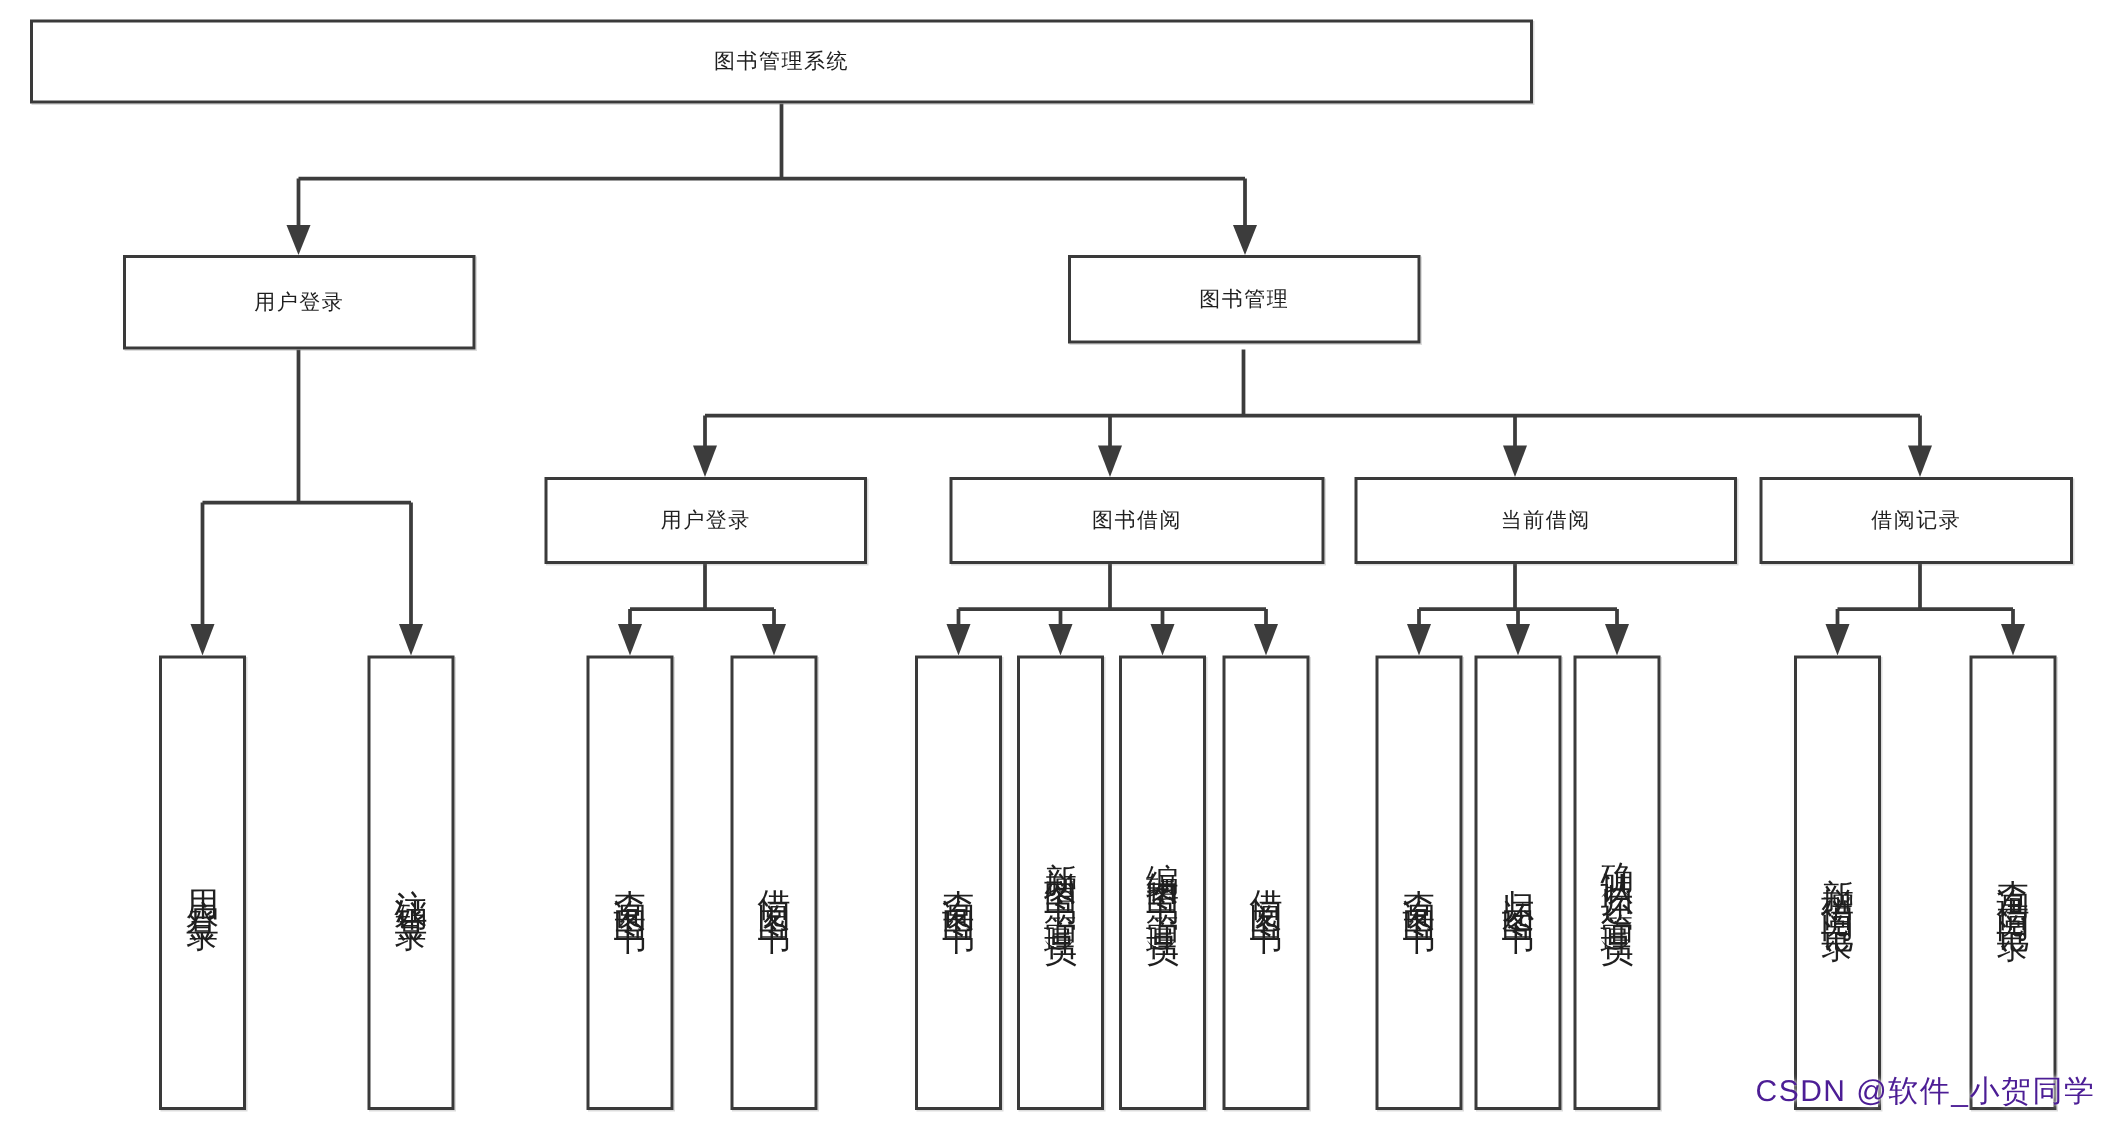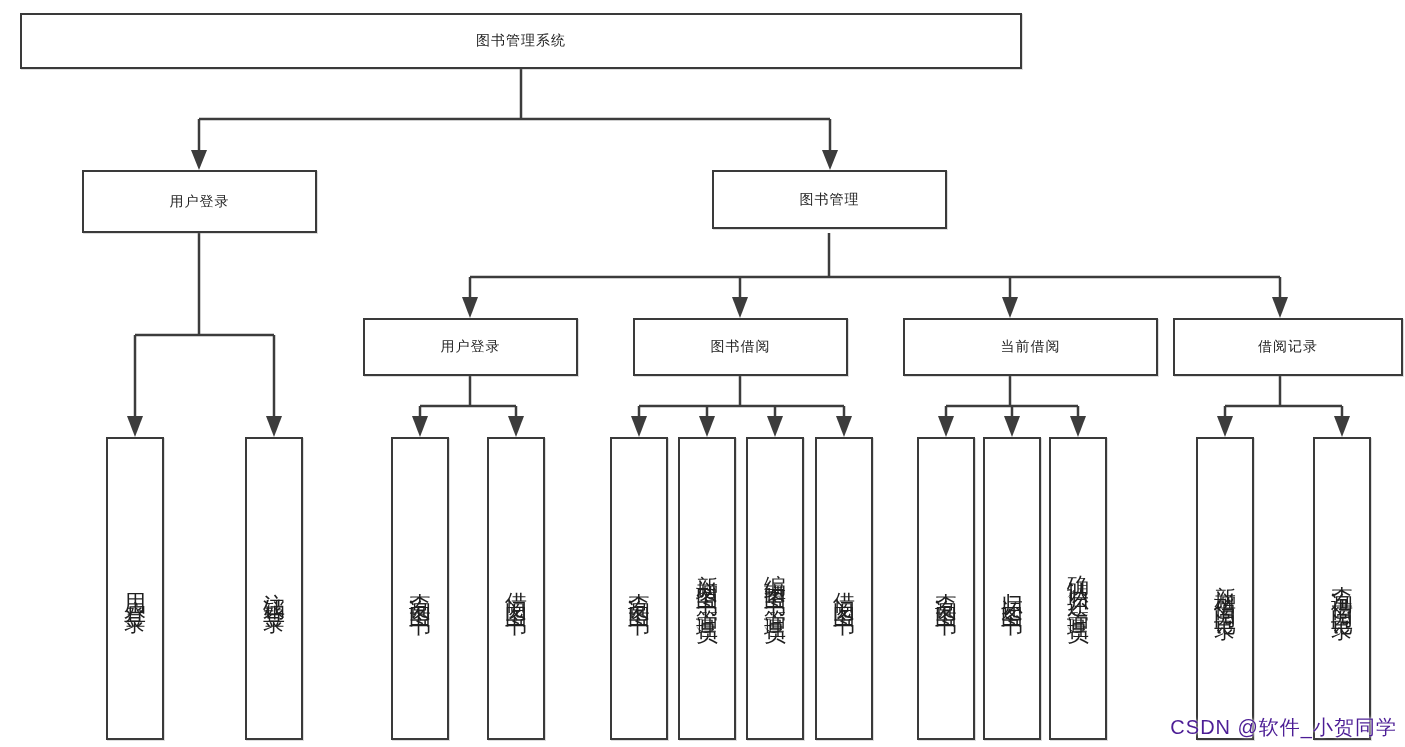--- a/index.html
+++ b/index.html
@@ -134,27 +134,27 @@
   <div class="node h" style="left:82px; top:170px; width:235px; height:63px;">
     <span>用户登录</span>
   </div>
   <div class="node h" style="left:712px; top:170px; width:235px; height:59px;">
     <span>图书管理</span>
   </div>
 
   <div class="node h" style="left:363px; top:318px; width:215px; height:58px;">
     <span>用户登录</span>
   </div>
-  <div class="node h" style="left:633px; top:318px; width:215px; height:58px;">
+  <div class="node h" style="left:633px; top:318px; width:250px; height:58px;">
     <span>图书借阅</span>
   </div>
   <div class="node h" style="left:903px; top:318px; width:255px; height:58px;">
     <span>当前借阅</span>
   </div>
-  <div class="node h" style="left:1173px; top:318px; width:230px; height:58px;font-family:Liberation Serif, serif;">
+  <div class="node h" style="left:1173px; top:318px; width:209px; height:58px;font-family:Liberation Serif, serif;">
     <span>借阅记录</span>
   </div>
 
   <div class="node v" style="left:106px;">
     <span class="vtext">用户登录</span>
   </div>
   <div class="node v" style="left:245px;">
     <span class="vtext">注销登录</span>
   </div>
 

